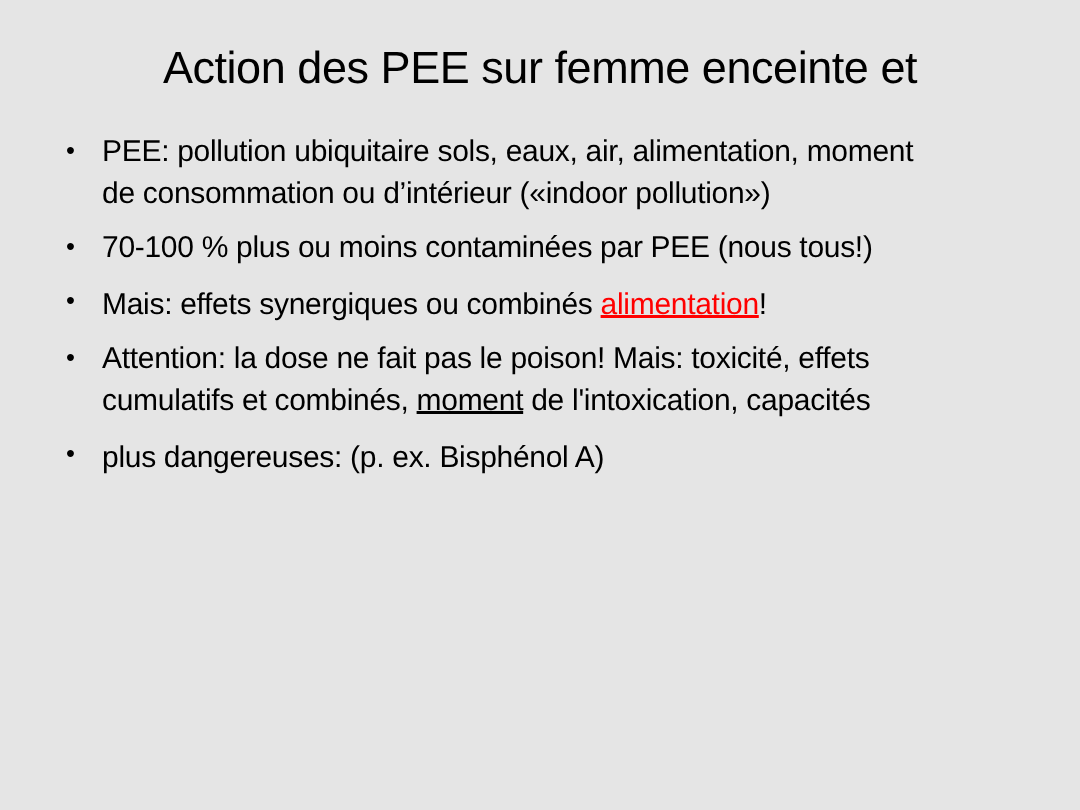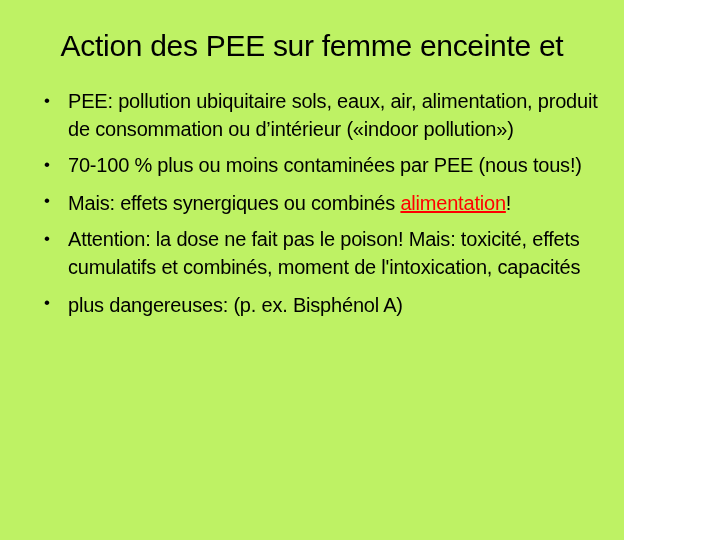--- a/index.html
+++ b/index.html
@@ -1,20 +1,20 @@
 <!DOCTYPE html>
 <html style="--ink: #000000; --red: #ff0000;"><head>
 <meta charset="utf-8">
 <style>
   :root { --red: #ff0000; --ink: #000000; }
   html, body { margin: 0; padding: 0; background: #ffffff; }
   .slide {
     position: relative;
-    width: 624px; height: 540px;
-    background: #bef264;
+    width: 720px; height: 540px;
+    background: #e5e5e5;
     overflow: hidden;
     font-family: "Liberation Sans", "DejaVu Sans", sans-serif;
     color: var(--ink);
   }
   .title {
     padding-top: 26px;
     text-align: center;
     font-size: 30px;
     line-height: 39px;
     letter-spacing: -0.3px;
@@ -32,39 +32,39 @@
   .dot {
     flex: none;
     width: 24px;
     font-size: 17px;
     line-height: 28px;
     color: var(--ink);
   }
   .btext { flex: 1; min-width: 0; }
   .line { line-height: 28px; white-space: nowrap; }
   .line.cont { margin-top: 2px; }
-  .seg[data-style="underline"] { }
+  .seg[data-style="underline"] { text-decoration: underline; }
   .seg[data-style="red-underline"] { color: var(--red); text-decoration: underline; }
 </style>
 </head>
 <body>
 
 <div class="slide">
 
   <div class="title">
     <div class="tline">Action des PEE sur femme enceinte et</div>
   </div>
 
   <div class="content">
 
     <div class="bullet">
       <span class="dot">•</span>
       <div class="btext">
         <div class="line">
-          <span class="seg" data-style="normal">PEE: pollution ubiquitaire sols, eaux, air, alimentation, produit</span>
+          <span class="seg" data-style="normal">PEE: pollution ubiquitaire sols, eaux, air, alimentation, moment</span>
         </div>
         <div class="line">
           <span class="seg" data-style="normal">de consommation ou d’intérieur («indoor pollution»)</span>
         </div>
       </div>
     </div>
 
     <div class="bullet">
       <span class="dot">•</span>
       <div class="btext">

